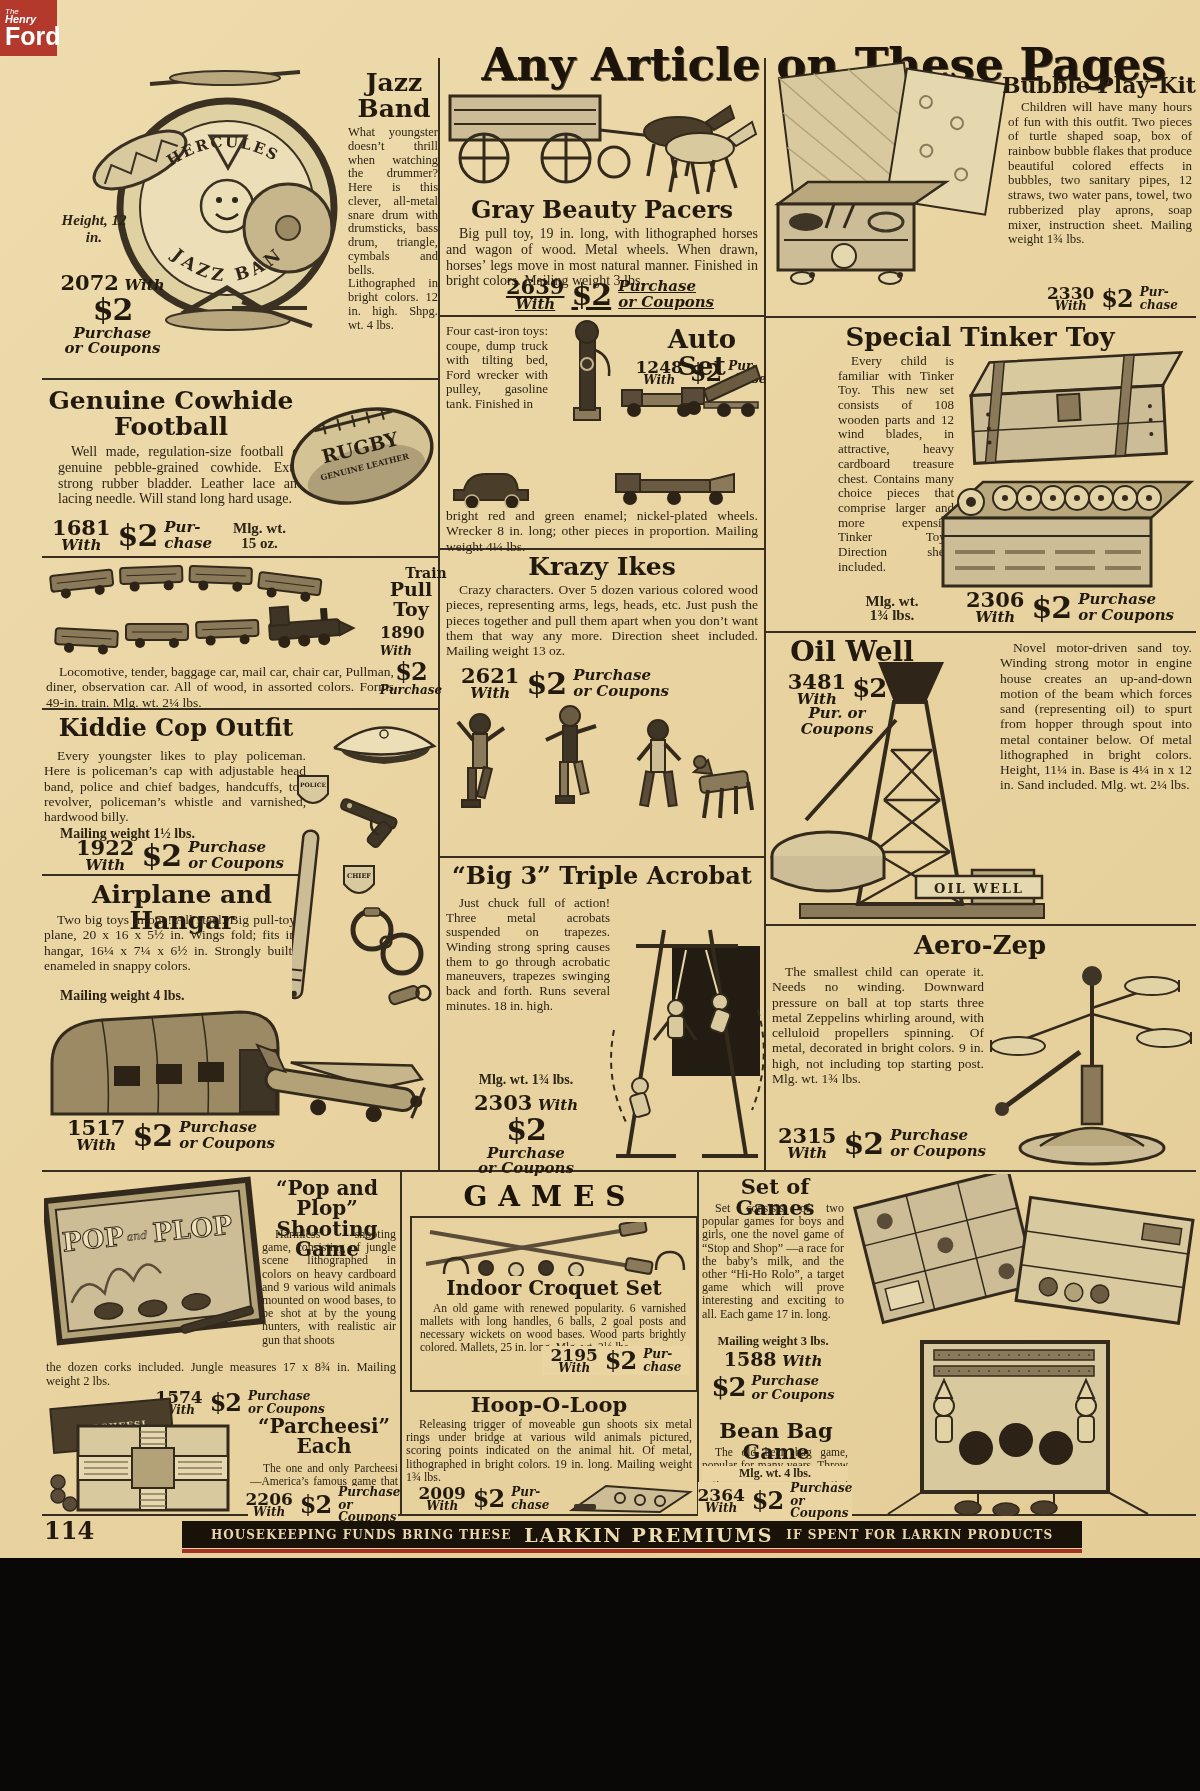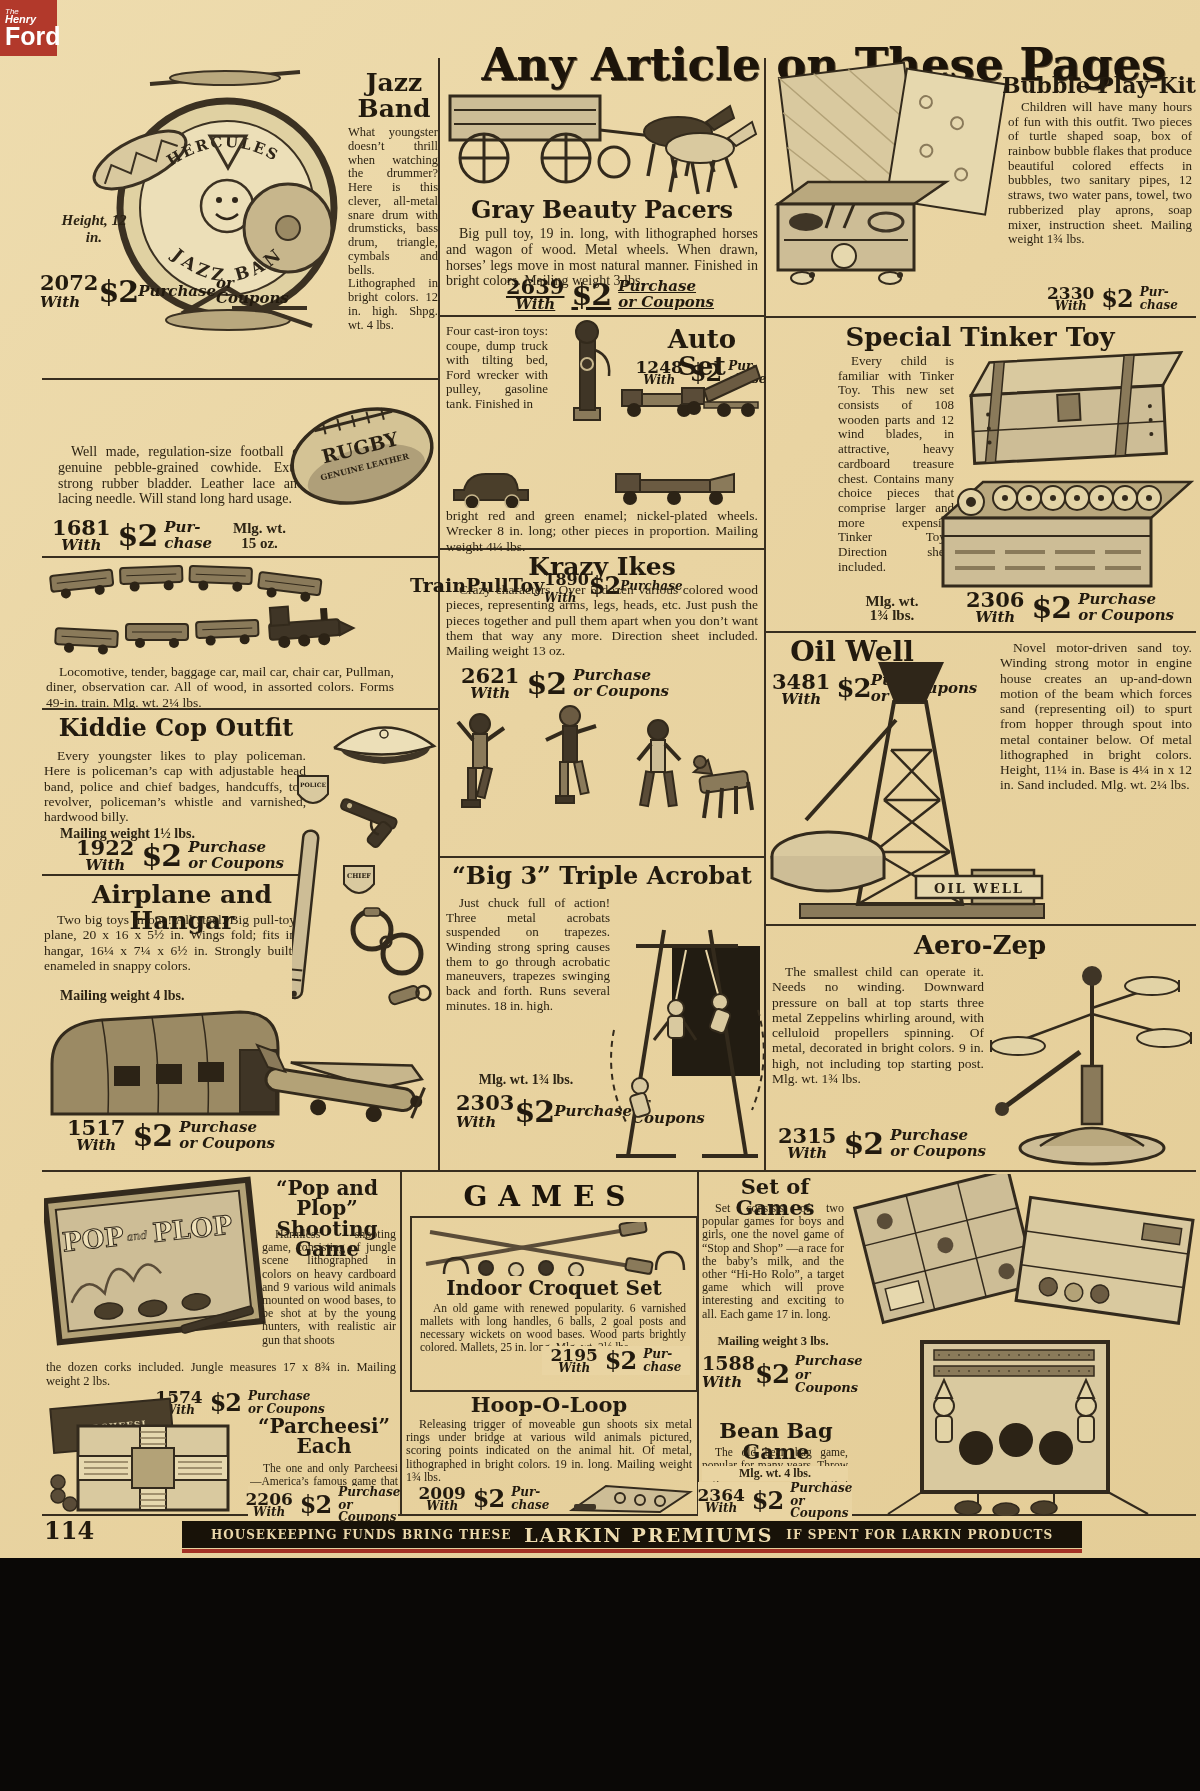--- a/index.html
+++ b/index.html
@@ -13,21 +13,21 @@
   .b.ind{text-indent:13px;}
   .wt{font-family:"Liberation Serif",serif;font-weight:700;color:#2d2414;}
   .prow{display:flex;align-items:center;justify-content:center;gap:7px;font-family:"DejaVu Serif",serif;font-weight:700;color:#221a0e;}
   .pcol{display:flex;flex-direction:column;align-items:center;line-height:.95;}
   .code{font-size:21px;}
   .wl{font-style:italic;font-size:15px;}
   .amt{font-size:30px;letter-spacing:-1px;}
   .pnotes{display:flex;flex-direction:column;line-height:1.05;}
   .pnotes span{font-style:italic;font-size:15px;}
   .sm .code{font-size:17px;} .sm .amt{font-size:24px;} .sm .wl{font-size:12px;} .sm .pnotes span{font-size:12px;}
-  .pstack{display:flex;flex-direction:row;align-items:center;font-family:"DejaVu Serif",serif;font-weight:700;color:#221a0e;line-height:1.05;}
+  .pstack{display:flex;flex-direction:column;align-items:center;font-family:"DejaVu Serif",serif;font-weight:700;color:#221a0e;line-height:1.05;}
   .hdr{font-family:"DejaVu Serif",serif;font-weight:700;color:#1c140a;font-size:45px;text-align:center;letter-spacing:0px;text-shadow:1px 1px 0 #5a4a30;}
   .games{font-family:"DejaVu Serif",serif;font-weight:700;color:#1c140a;font-size:28px;letter-spacing:11px;text-align:center;}
   .logo{position:absolute;left:0;top:0;width:57px;height:56px;background:#b2392b;color:#fff;
     font-family:"Liberation Sans",sans-serif;display:flex;flex-direction:column;justify-content:center;padding-left:5px;box-sizing:border-box;line-height:.9;}
   .logo .l1{font-size:8px;font-style:italic;} .logo .l2{font-size:11px;font-style:italic;font-weight:700;} .logo .l3{font-size:25px;font-weight:700;}
   .fbar{position:absolute;left:182px;top:1521px;width:900px;height:27px;background:#181208;
     display:flex;align-items:center;justify-content:center;gap:13px;font-family:"DejaVu Serif",serif;font-weight:700;color:#e9d6a8;}
   .fbar .fs{font-size:12px;letter-spacing:1px;} .fbar .fb{font-size:19px;letter-spacing:2px;color:#eedcae;}
   .redline{position:absolute;left:182px;top:1549px;width:900px;height:4px;background:#a33125;}
   .pagenum{position:absolute;left:44px;top:1516px;font-family:"DejaVu Serif",serif;font-weight:700;font-size:24px;color:#221a0e;}
@@ -87,20 +87,21 @@
   <div class="abs b" style="left:58px;top:212px;width:72px;font-style:italic;font-weight:700;font-size:15px;text-align:center;">Height, 12 in.</div>
   <div class="abs pstack" style="left:40px;top:272px;width:145px;">
     <div><span class="code">2072</span> <span class="wl">With</span></div>
     <span class="amt">$2</span>
     <span class="wl">Purchase</span>
     <span class="wl">or Coupons</span>
   </div>
   <div class="abs t" style="left:348px;top:70px;width:92px;font-size:25px;">Jazz Band</div>
   <div class="abs b" style="left:348px;top:126px;width:90px;font-size:12.5px;line-height:1.1;">What youngster doesn’t thrill when watching the drummer? Here is this clever, all-metal snare drum with drumsticks, bass drum, triangle, cymbals and bells. Lithographed in bright colors. 12 in. high. Shpg. wt. 4 lbs.</div>
 
+  <div class="abs t" style="left:46px;top:388px;width:250px;font-size:25px;">Genuine Cowhide Football</div>
   <div class="abs b ind" style="left:58px;top:444px;width:246px;font-size:14px;">Well made, regulation-size football of genuine pebble-grained cowhide. Extra strong rubber bladder. Leather lace and lacing needle. Will stand long hard usage.</div>
   <div class="abs prow" style="left:44px;top:518px;width:250px;">
     <div class="pcol">
           <span class="code">1681</span>
           <span class="wl">With</span>
         </div>
     <span class="amt">$2</span>
     <div class="pnotes">
           <span>Pur-</span>
           <span>chase</span>
@@ -146,21 +147,21 @@
       <rect x="2" y="-2" width="18" height="18" fill="#3f3526" stroke="#332a1c" stroke-width="2"></rect>
       <rect x="52" y="2" width="7" height="12" fill="#2c2316"></rect>
       <polygon points="70,16 84,24 70,30" fill="#3f3526" stroke="#332a1c" stroke-width="2"></polygon>
       <circle cx="14" cy="33" r="6" fill="#2c2316"></circle>
           <circle cx="34" cy="33" r="6" fill="#2c2316"></circle>
           <circle cx="54" cy="33" r="6" fill="#2c2316"></circle>
     </g>
   </svg>
   <div class="abs b ind" style="left:46px;top:664px;width:348px;font-size:13.5px;">Locomotive, tender, baggage car, mail car, chair car, Pullman, diner, observation car. All of wood, in assorted colors. Forms 49-in. train. Mlg. wt. 2¼ lbs.</div>
   <div class="abs pstack" style="left:380px;top:566px;width:62px;">
-    <span class="t" style="font-size:19px;margin-left:30px;">Train</span>
+    <span class="t" style="font-size:14px;margin-left:30px;">Train</span>
     <span class="t" style="font-size:19px;">Pull</span>
     <span class="t" style="font-size:19px;">Toy</span>
     <div style="margin-top:6px;"><span class="code" style="font-size:16px;">1890</span> <span class="wl" style="font-size:12px;">With</span></div>
     <span class="amt" style="font-size:24px;">$2</span>
     <span class="wl" style="font-size:12px;">Purchase</span>
   </div>
 
   <div class="abs t" style="left:46px;top:716px;width:260px;font-size:24px;">Kiddie Cop Outfit</div>
   <div class="abs b ind" style="left:44px;top:748px;width:262px;font-size:13.5px;">Every youngster likes to play policeman. Here is policeman’s cap with adjustable head band, police and chief badges, handcuffs, toy revolver, policeman’s whistle and varnished, hardwood billy.</div>
   <div class="abs wt" style="left:60px;top:826px;font-size:14px;">Mailing weight 1½ lbs.</div>

